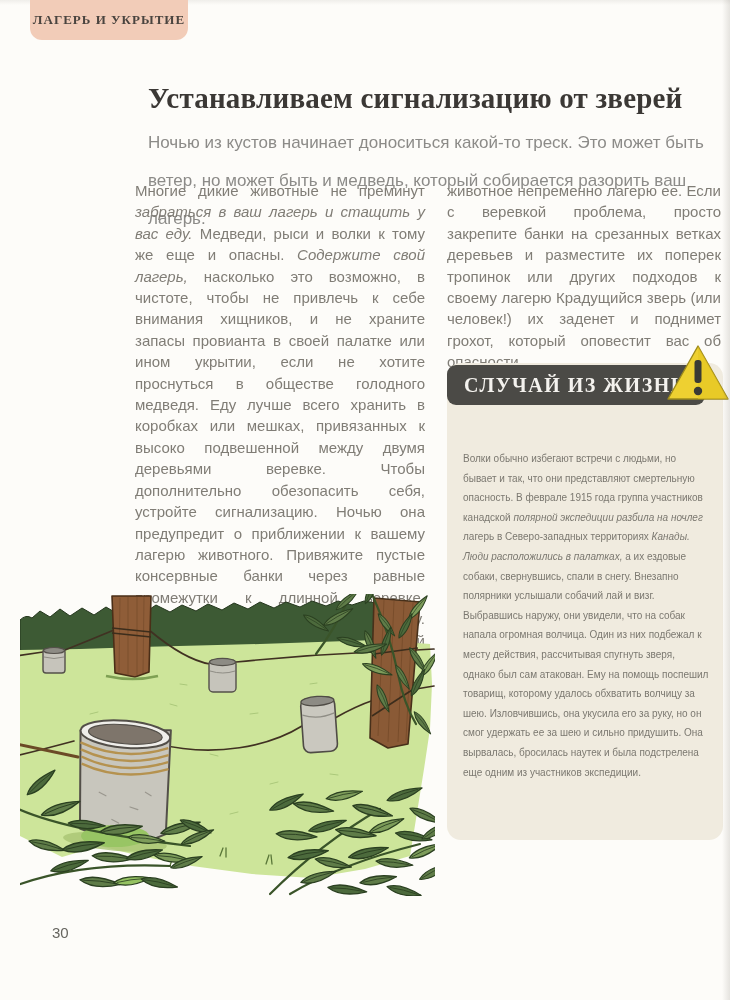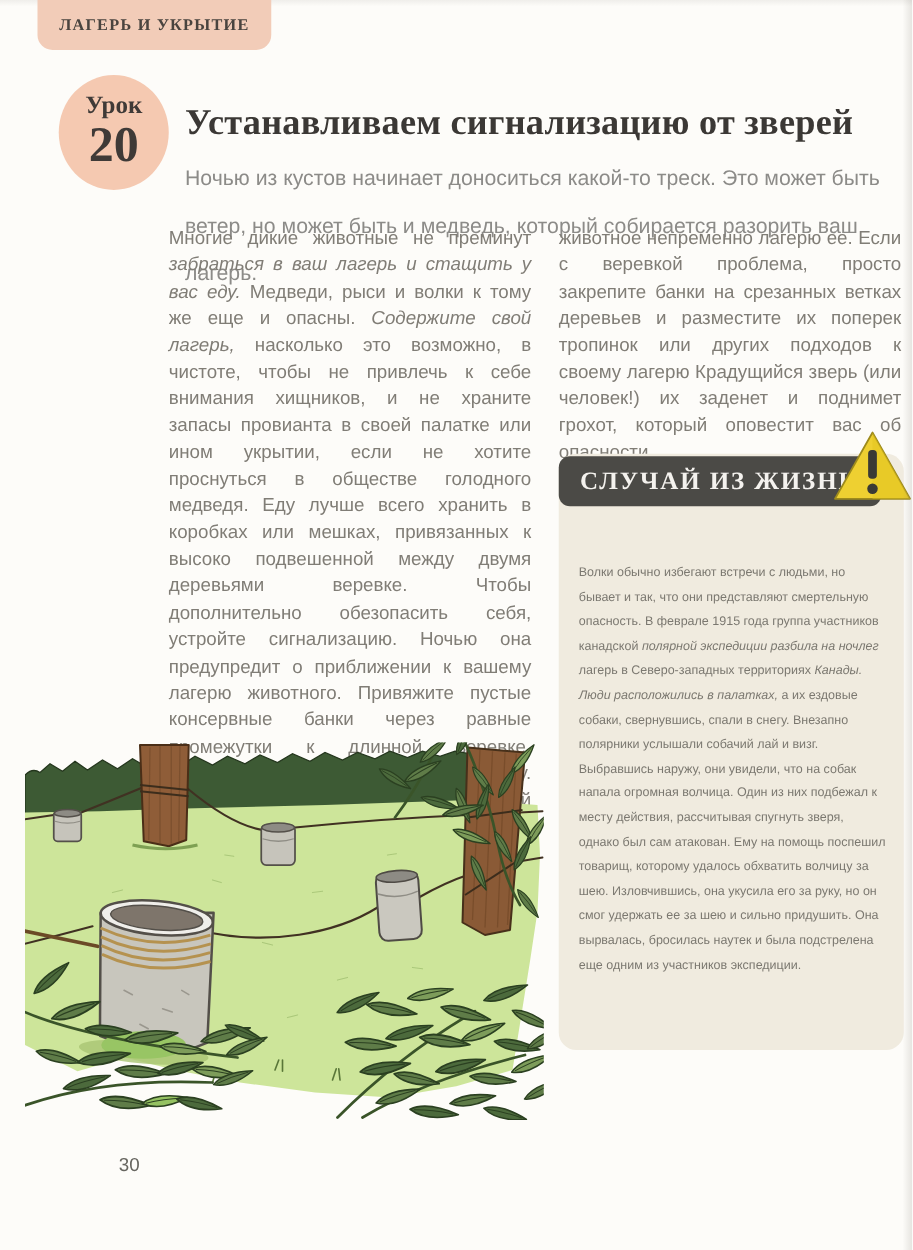--- a/index.html
+++ b/index.html
@@ -4,21 +4,21 @@
 <style>
   html,body{margin:0;padding:0;background:#ffffff;}
   .page{position:relative;width:730px;height:1000px;background:#fdfcf9;overflow:hidden;
         font-family:"Liberation Sans",sans-serif;}
   .page-edge-right{position:absolute;right:0;top:0;width:8px;height:100%;
         background:linear-gradient(to right,rgba(0,0,0,0),rgba(120,115,105,.18));}
   .page-edge-top{position:absolute;left:0;top:0;width:100%;height:5px;
         background:linear-gradient(to bottom,rgba(120,115,105,.10),rgba(0,0,0,0));}
 
   
-  .section-tab{position:absolute;left:30px;top:0;width:187px;height:40px;background:#f2ccb8;
+  .section-tab{position:absolute;left:30px;top:0;width:158px;height:40px;background:#f2ccb8;
         border-radius:0 0 12px 12px;display:flex;align-items:center;justify-content:center;}
   .section-tab span{font-family:"Liberation Serif",serif;font-weight:bold;font-size:13px;
         letter-spacing:1px;color:#4a443f;}
 
   
   .lesson-circle{position:absolute;left:47px;top:60px;width:88px;height:92px;border-radius:50%;
         background:#f5c9b1;text-align:center;color:#3f3a37;font-family:"Liberation Serif",serif;}
   .lesson-circle .lbl{display:block;margin-top:13px;font-size:20px;font-weight:bold;}
   .lesson-circle .num{display:block;font-size:40px;font-weight:bold;line-height:40px;margin-top:0px;}
 
@@ -36,41 +36,37 @@
   .case-bar{position:absolute;left:0;top:2px;width:258px;height:40px;background:#4b4a46;
         border-radius:9px;display:flex;align-items:center;}
   .case-bar span{font-family:"Liberation Serif",serif;font-weight:bold;font-size:20px;color:#f4f2ee;
         letter-spacing:1.5px;padding-left:17px;white-space:nowrap;}
   .warning-tri{position:absolute;left:218px;top:-20px;width:66px;height:62px;}
   .case-text{position:absolute;left:16px;top:58px;width:246px;font-size:10px;line-height:19.6px;
         color:#7b7870;margin-top:28px;}
 
   .illustration{position:absolute;left:20px;top:594px;width:415px;height:302px;}
 
-  .page-number{position:absolute;left:52px;top:924px;font-size:15px;color:#66655f;margin-left:43px;}
+  .page-number{position:absolute;left:52px;top:924px;font-size:15px;color:#66655f;}
 
   .lf1{fill:#5f7c48}.lf2{fill:#4c6a3c}.lf3{fill:#7d9c5a}.lf4{fill:#95c262}
   .stem{fill:none;stroke:#3a5429;stroke-width:2.2;stroke-linecap:round;}
   .rope{fill:none;stroke:#403122;stroke-width:1.7;stroke-linecap:round;}
   .grasstuft{fill:none;stroke:#597638;stroke-width:1.3;stroke-linecap:round;}
 </style>
 </head>
 <body>
 
 <div class="page">
   <div class="page-edge-top"></div>
 
   <div class="section-tab">
     <span>ЛАГЕРЬ И УКРЫТИЕ</span>
   </div>
 
-  <div class="lesson-circle">
-    <span class="lbl">Урок</span>
-    <span class="num">20</span>
-  </div>
 
   <h1 class="page-title" style="margin:0;">Устанавливаем сигнализацию от зверей</h1>
   <p class="intro" style="margin:0;">Ночью из кустов начинает доноситься какой-то треск. Это может быть ветер, но может быть и медведь, который собирается разорить ваш лагерь.</p>
 
   <div class="col col-left"><span>Многие дикие животные не преминут </span><span style="font-style: italic;">забраться в ваш лагерь и стащить у вас еду.</span><span> Медведи, рыси и волки к тому же еще и опасны. </span><span style="font-style: italic;">Содержите свой лагерь,</span><span> насколько это возможно, в чистоте, чтобы не привлечь к себе внимания хищников, и не храните запасы провианта в своей палатке или ином укрытии, если не хотите проснуться в обществе голодного медведя. Еду лучше всего хранить в коробках или мешках, привязанных к высоко подвешенной между двумя деревьями веревке. Чтобы дополнительно обезопасить себя, устройте сигнализацию. Ночью она предупредит о приближении к вашему лагерю животного. Привяжите пустые консервные банки через равные промежутки к длинной веревке, набросав камушков в каждую банку. Затем </span><span style="font-style: italic;">обтяните этой веревкой</span><span> свой лагерь по периметру на небольшой высоте, чтобы крадущееся в вашу сторону</span></div>
   <div class="col col-right"><span>животное непременно лагерю ее. Если </span><span style="">с веревкой проблема, просто закрепите</span><span> банки на срезанных ветках деревьев и разместите их поперек тропинок или других подходов к своему лагерю Крадущийся зверь (или человек!) их заденет и поднимет грохот, который оповестит вас об опасности.</span></div>
 
   <div class="case-box">
     <div class="case-bar">
       <span>СЛУЧАЙ ИЗ ЖИЗНИ</span>

